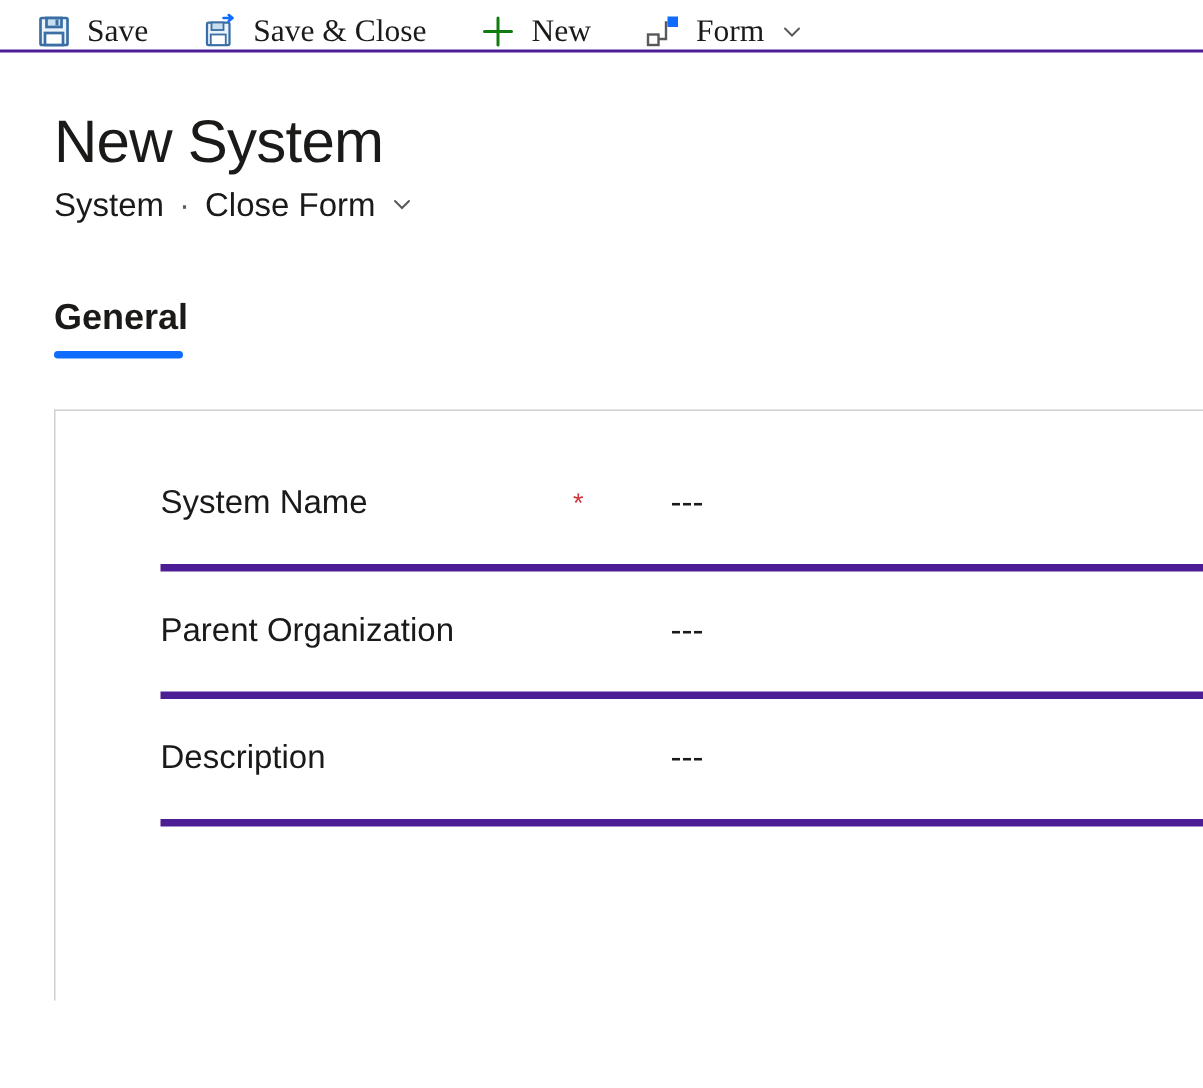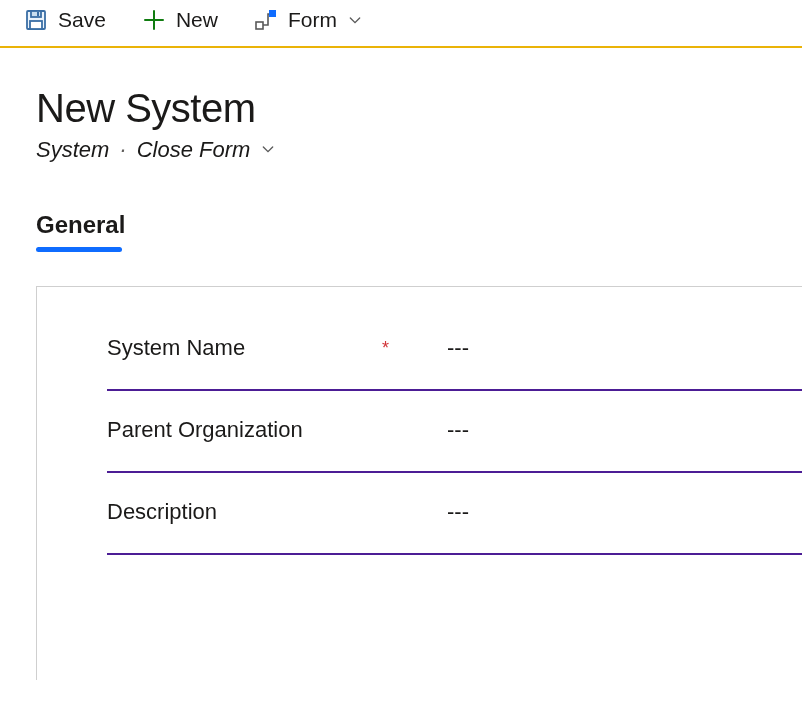--- a/index.html
+++ b/index.html
@@ -11,22 +11,23 @@
     width: 802px;
     height: 725px;
     overflow: hidden;
   }
 
   
   .commandbar {
     display: flex;
     align-items: center;
     gap: 36px;
-    padding: 8px 24px 14px 24px;
-    border-bottom: 2px solid #eab308;
+    padding: 8px 24px 0 24px;
+    border-bottom: 2px solid #4c1d95;
+    font-family: Liberation Serif, serif;
   }
   .cmd {
     display: inline-flex;
     align-items: center;
     gap: 10px;
     font-size: 21px;
     color: #1b1a19;
     cursor: pointer;
     user-select: none;
   }
@@ -40,21 +41,20 @@
     font-weight: 400;
     letter-spacing: -0.5px;
   }
   .breadcrumb {
     margin-top: 6px;
     font-size: 22px;
     color: #1b1a19;
     display: flex;
     align-items: center;
     gap: 10px;
-    font-style: italic;
   }
   .breadcrumb .sep { color: #605e5c; }
   .breadcrumb .chev svg { width:16px; height:16px; }
 
   
   .tablist { padding: 48px 20px 0 36px; }
   .tab {
     display: inline-block;
     font-size: 24px;
     font-weight: 700;
@@ -75,21 +75,21 @@
     border-right: none;
     border-bottom: none;
     min-height: 394px;
     padding: 22px 0 40px 0;
   }
   .field-row {
     display: flex;
     align-items: center;
     margin: 0 0 0 70px;
     padding: 26px 0 28px 0;
-    border-bottom: 2px solid #4c1d95;
+    border-bottom: 5px solid #4c1d95;
     width: calc(100% - 70px);
   }
   .field-label-wrap {
     display: flex;
     align-items: center;
     width: 304px;
   }
   .field-label {
     font-size: 22px;
     color: #1b1a19;
@@ -118,20 +118,31 @@
       <svg viewBox="0 0 24 24" fill="none" stroke="#3a6ea5" stroke-width="1.8">
         <rect x="3" y="3" width="18" height="18" rx="1" fill="#eaf3fb"></rect>
         <rect x="7" y="3" width="10" height="6" fill="#c9deef" stroke="#3a6ea5"></rect>
         <rect x="6" y="13" width="12" height="8" fill="#ffffff" stroke="#3a6ea5"></rect>
         <rect x="13" y="4" width="2" height="4" fill="#3a6ea5" stroke="none"></rect>
       </svg>
     </span>
     <span>Save</span>
   </div>
 
+  <div class="cmd">
+    <span class="ic">
+      <svg viewBox="0 0 24 24" fill="none">
+        <rect x="3" y="6" width="15" height="15" rx="1" fill="#eaf3fb" stroke="#3a6ea5" stroke-width="1.5"></rect>
+        <rect x="6" y="6" width="8" height="5" fill="#c9deef" stroke="#3a6ea5" stroke-width="1.2"></rect>
+        <rect x="5.5" y="14" width="10" height="7" fill="#ffffff" stroke="#3a6ea5" stroke-width="1.2"></rect>
+        <path d="M14 3 H20 M20 3 L17.5 1 M20 3 L17.5 5" stroke="#0f6cff" stroke-width="1.8" fill="none" stroke-linecap="round"></path>
+      </svg>
+    </span>
+    <span>Save &amp; Close</span>
+  </div>
 
   <div class="cmd">
     <span class="ic">
       <svg viewBox="0 0 24 24">
         <path d="M12 3 V21 M3 12 H21" stroke="#107c10" stroke-width="2" stroke-linecap="round"></path>
       </svg>
     </span>
     <span>New</span>
   </div>
 

